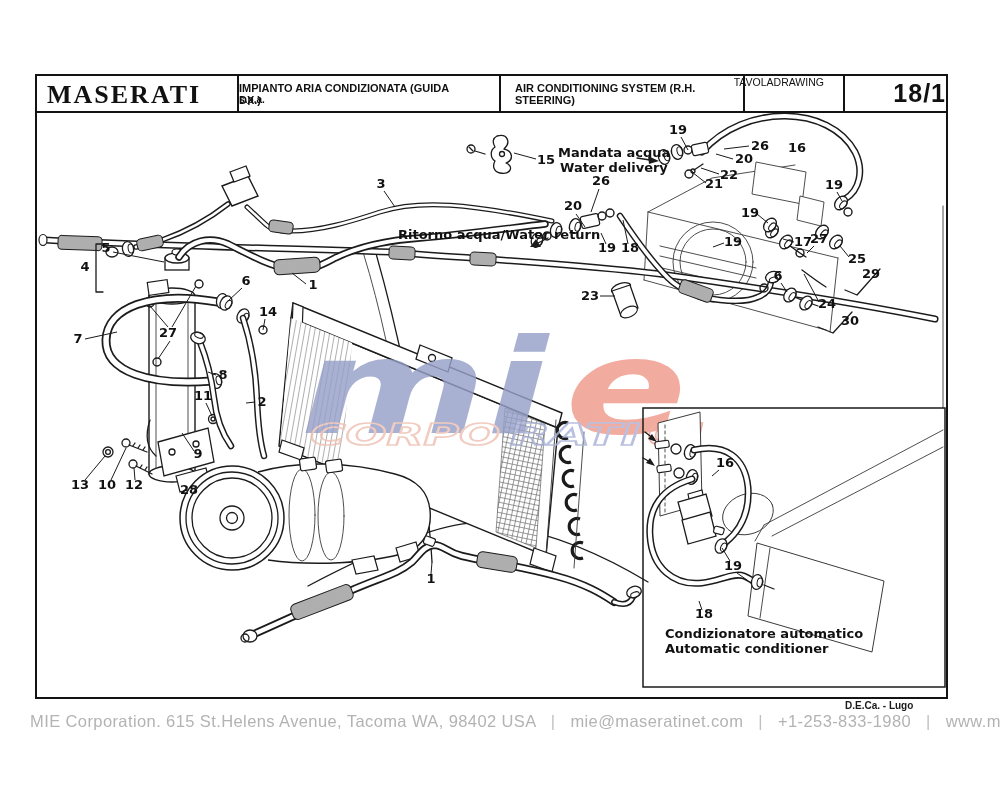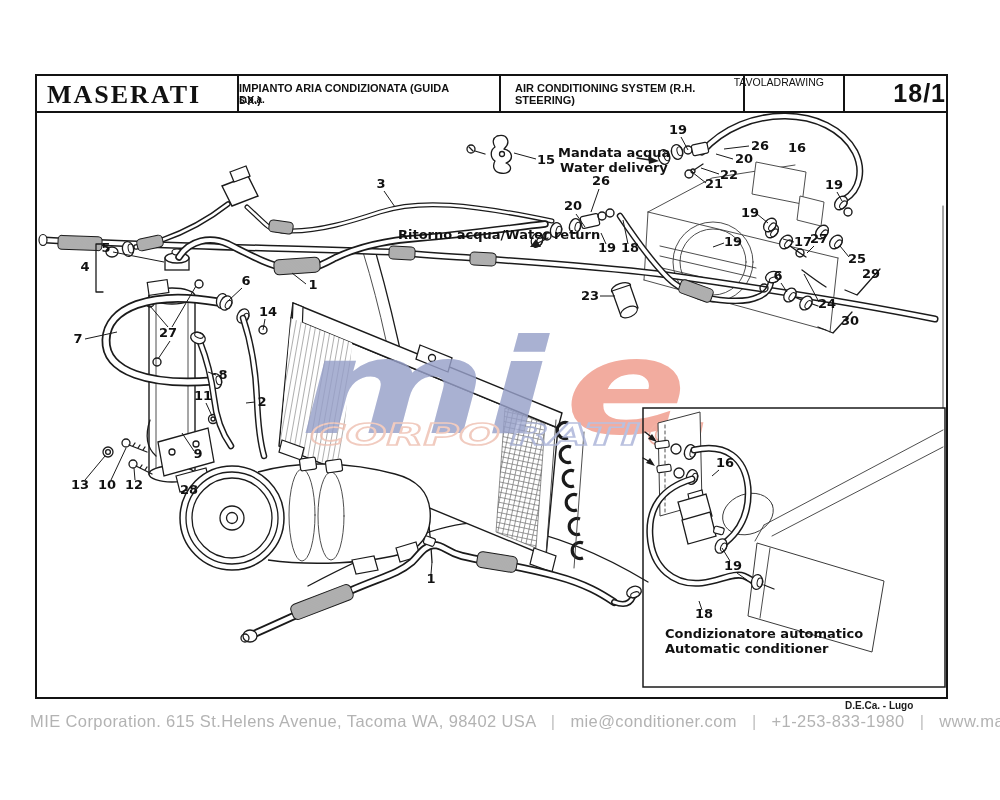--- a/index.html
+++ b/index.html
@@ -429,20 +429,20 @@
         <line x1="702" y1="610" x2="699" y2="601" class="leader"></line>
         <text x="704" y="618" class="plabel">18</text>
       </g>
   </svg>
 
   <div id="credit">D.E.Ca. - Lugo</div>
   <div id="footer">
     <span>MIE Corporation.</span>
     <span>615 St.Helens Avenue, Tacoma WA, 98402 USA</span>
     <span class="sep">|</span>
-    <span>mie@conditioner.com</span>
+    <span>mie@maseratinet.com</span>
     <span class="sep">|</span>
     <span>+1-253-833-1980</span>
     <span class="sep">|</span>
     <span>www.maseratinet.com</span>
   </div>
 
 </div>
 
 </body></html>

